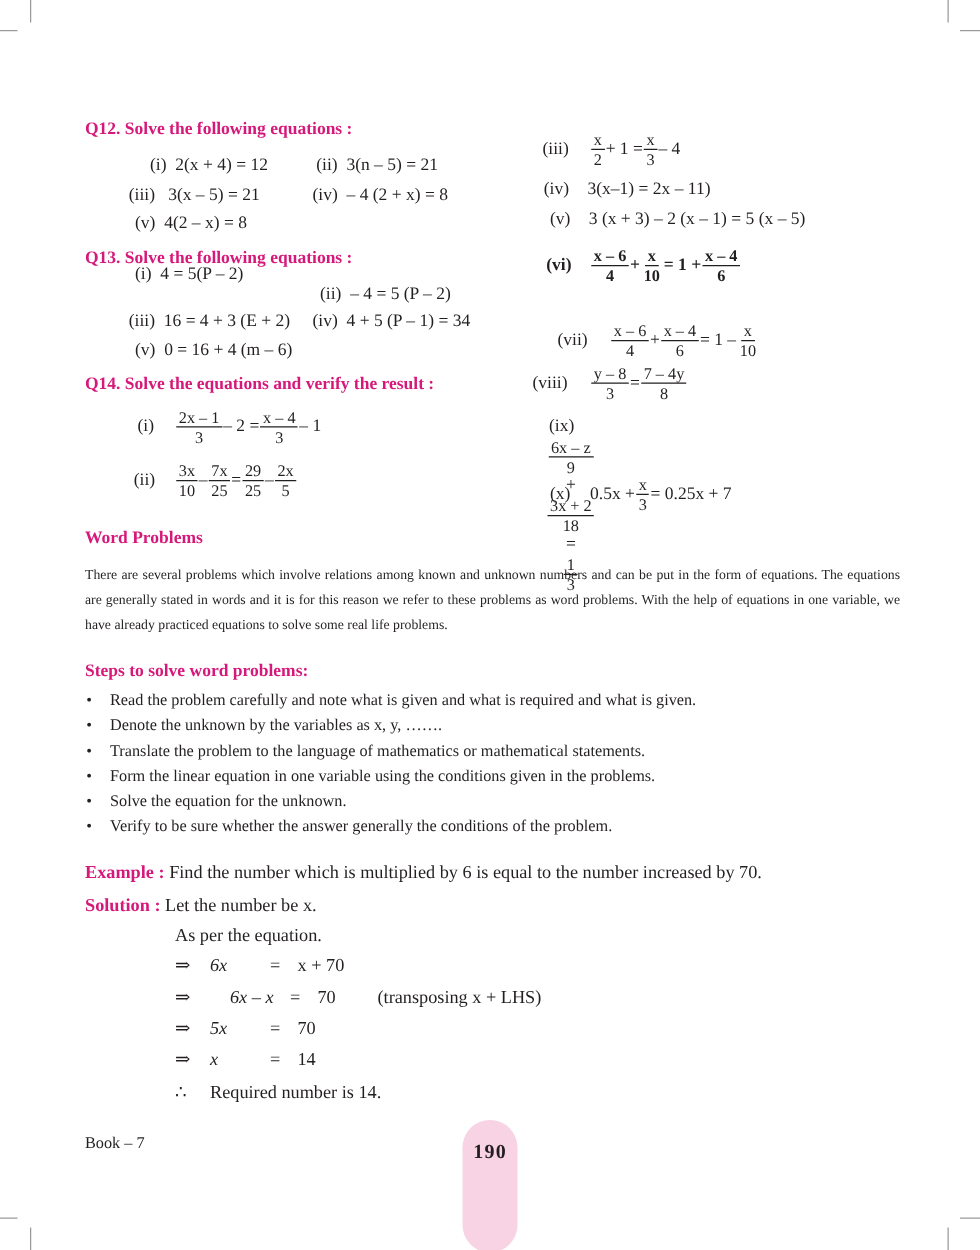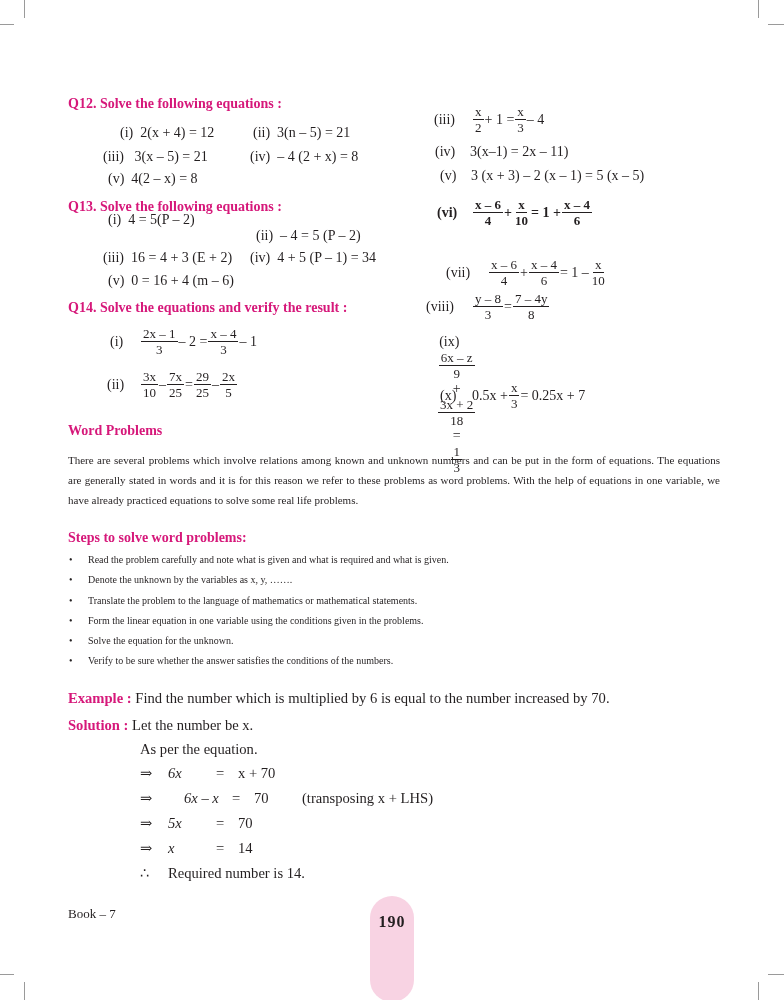--- a/index.html
+++ b/index.html
@@ -6,21 +6,21 @@
   body { width:784px; height:1000px; position:relative; overflow:hidden;
          font-family:"Liberation Serif","DejaVu Serif",serif; color:#231f20; }
   .crop { position:absolute; background:#9a9a9a; }
   .h { color:#d6187a; font-weight:bold; font-size:14px; position:absolute; white-space:nowrap; }
   .eq { position:absolute; font-size:14px; white-space:nowrap; line-height:18px; }
   .frac { display:inline-flex; flex-direction:column; align-items:center; vertical-align:middle; font-size:13px; line-height:15px; margin:0 1px; }
   .frac .num { padding:0 2px; border-bottom:1px solid #231f20; }
   .frac .den { padding:0 2px; }
   .row { position:absolute; display:flex; align-items:center; white-space:nowrap; font-size:14px; }
   .para { position:absolute; left:68px; width:652px; font-size:11px; line-height:20px; text-align:justify; }
-  .bullets { position:absolute; left:68px; top:550px; margin:0; padding:0; list-style:none; font-size:10px; }
+  .bullets { position:absolute; left:68px; top:550px; margin:0; padding:0; list-style:none; font-size:13px; }
   .bullets li { height:20.3px; line-height:20.3px; position:relative; padding-left:20px; }
   .bullets li::before { content:"•"; position:absolute; left:1px; }
   .sol { position:absolute; font-size:14.6px; white-space:nowrap; }
   .pageno { position:absolute; left:370px; top:896px; width:44px; height:106px; border-radius:22px; background:#f8d3e3; text-align:center; font-weight:bold; font-size:16px; letter-spacing:1px; padding-top:17px; box-sizing:border-box; }
 </style>
 </head>
 <body>
 
 <div class="crop" style="left:24px;top:0;width:1px;height:18px;"></div>
 <div class="crop" style="left:0;top:24px;width:14px;height:1px;"></div>
@@ -181,21 +181,21 @@
 <div class="h" style="left:68px;top:423px;">Word  Problems</div>
 <div class="para" style="top:450px;">There are several problems which involve relations among known and unknown numbers and can be put in the form of equations. The equations are generally stated in words and it is for this reason we refer to these problems as word problems. With the help of equations in one variable, we have already practiced equations to solve some real life problems.</div>
 
 <div class="h" style="left:68px;top:530px;">Steps to solve word problems:</div>
 <ul class="bullets">
   <li>Read the problem carefully and note what is given and what is required and what is given.</li>
   <li>Denote the unknown by the variables as x, y, …….</li>
   <li>Translate the problem to the language of mathematics or mathematical statements.</li>
   <li>Form the linear equation in one variable using the conditions given in the problems.</li>
   <li>Solve the equation for the unknown.</li>
-  <li>Verify to be sure whether the answer satisfies the conditions of the numbers.</li>
+  <li>Verify to be sure whether the answer generally the conditions of the problem.</li>
 </ul>
 
 <div class="sol" style="left:68px;top:690px;">
   <span class="hl" style="color:#d6187a;font-weight:bold;">Example :</span>
   <span>Find the number which is multiplied by 6 is equal to the number increased by 70.</span>
 </div>
 
 <div class="sol" style="left:68px;top:717px;">
   <span style="color:#d6187a;font-weight:bold;">Solution :</span>
   <span>Let the number be x.</span>

